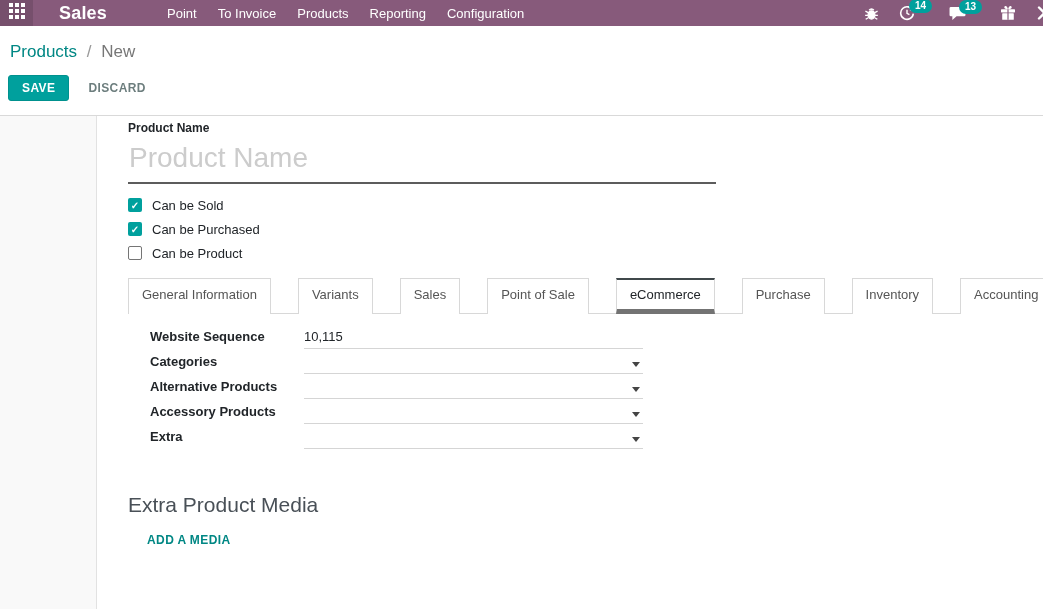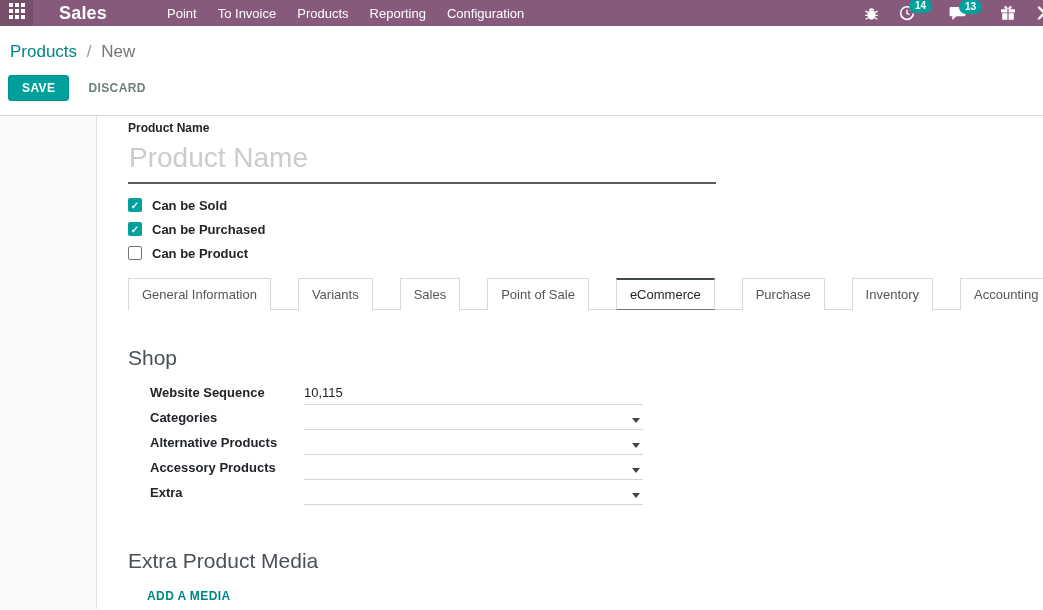--- a/index.html
+++ b/index.html
@@ -57,33 +57,33 @@
   .pn-input::placeholder { color:#ccc; opacity:1; }
 
   .checks { margin-top:9px; }
   .check-row { display:flex; align-items:center; height:24px; cursor:pointer; }
   .cbox {
     width:14px; height:14px; border-radius:2px; margin-right:10px;
     display:flex; align-items:center; justify-content:center;
   }
   .cbox.checked { background:#00A09D; color:#fff; font-size:10px; font-weight:700; }
   .cbox.unchecked { background:#fff; border:1px solid #757575; }
-  .check-label { font-size:13px; font-weight:700; color:#212529; }
+  .check-label { font-size:13px; font-weight:400; color:#212529; }
 
   
   .tabs { display:flex; margin-top:13px; border-bottom:1px solid #d8d8d8;gap:28px; }
   .tab {
     font-size:13px; color:#555; background:#fff; padding:8px 13px 7px;
     border:1px solid #d8d8d8; border-bottom:none; margin-bottom:-1px;
     margin-left:-1px; cursor:pointer; white-space:nowrap;
   }
   .tab:first-child { margin-left:0; }
   .tab.active {
     color:#212529; border-top:2px solid #40484b; padding-top:7px;
-    border-bottom:1px solid #737373;
+    border-bottom:5px solid #737373;
   }
 
   
   .section-title { margin-top:36px; font-size:21px; font-weight:400; color:#495057; }
   .fields { margin-top:10px; }
   .field-row { display:flex; align-items:center; height:25px; }
   .field-label { width:154px; font-size:13px; font-weight:700; color:#212529;margin-left:22px; }
   .field-value {
     position:relative; width:339px; align-self:stretch;
     border-bottom:1px solid #d5d5d5; display:flex; align-items:center;
@@ -220,21 +220,20 @@
         <div class="tab">General Information</div>
         <div class="tab">Variants</div>
         <div class="tab">Sales</div>
         <div class="tab">Point of Sale</div>
         <div class="tab active">eCommerce</div>
         <div class="tab">Purchase</div>
         <div class="tab">Inventory</div>
         <div class="tab">Accounting</div>
       </div>
 
-      <div class="section-title">Shop</div>
 
       <div class="fields">
         <div class="field-row">
           <div class="field-label">Website Sequence</div>
           <div class="field-value">
             <input type="text" value="10,115" style="">
           </div>
         </div>
         <div class="field-row">
           <div class="field-label">Categories</div>

